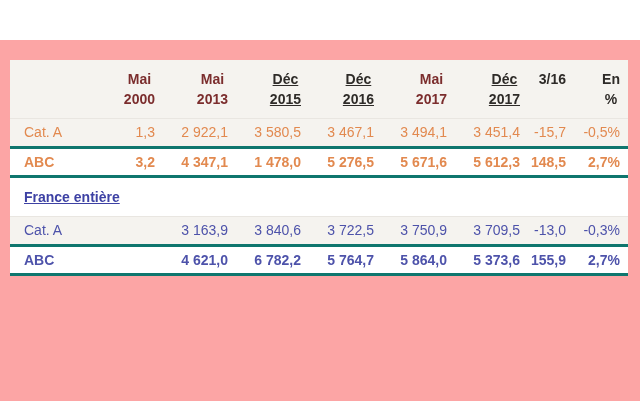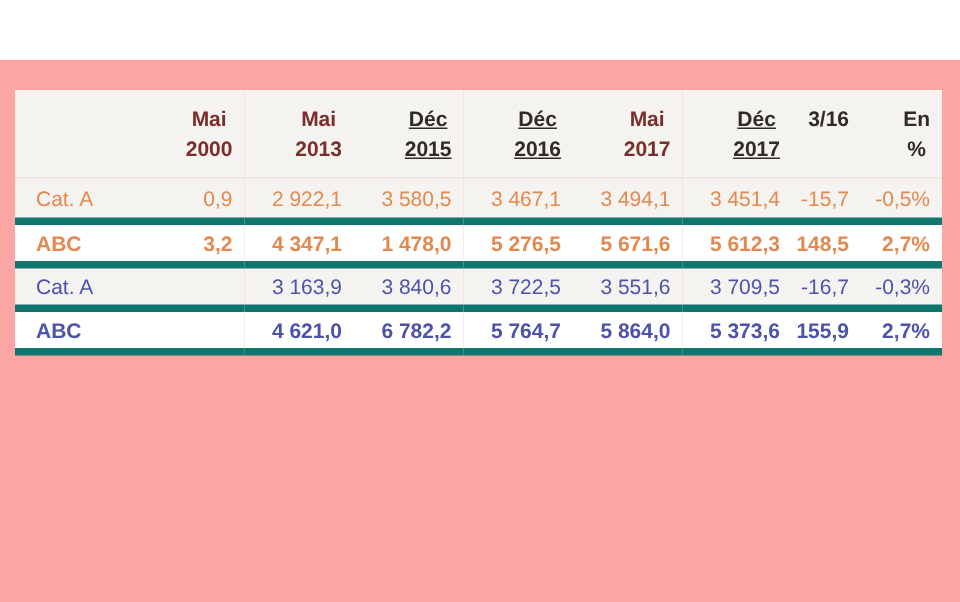--- a/index.html
+++ b/index.html
@@ -58,21 +58,21 @@
   }
   .section-link {
     font-weight: bold;
     text-decoration: underline;
     cursor: pointer;
   }
   .section-link.orange { color: #ea8a3d; }
   .section-link.blue   { color: #3d41a4; }
   
   tbody tr.data-row td {
-    border-bottom: 5px solid #0f766e;
+    border-bottom: 3px solid #0f766e;
     height: 29px;
     box-sizing: border-box;
     padding: 0 8px 0 0;
     text-align: right;
     vertical-align: middle;
     white-space: nowrap;
   }
   tbody tr.data-row td.label-cell {
     text-align: left;
     padding: 0 0 0 14px;
@@ -108,49 +108,52 @@
             <th class="dark"><span class="hstack u">Déc<br><span>2016</span></span></th>
             <th class="maroon"><span class="hstack">Mai<br><span>2017</span></span></th>
             <th class="dark"><span class="hstack u">Déc<br><span>2017</span></span></th>
             <th class="dark"><span class="hstack">3/16</span></th>
             <th class="dark"><span class="hstack">En<br><span>%</span></span></th>
           </tr>
       </thead>
       <tbody id="table-body">
           <tr class="data-row shade orange">
             <td class="label-cell">Cat. A</td>
-            <td>0,9</td>
+            <td>1,3</td>
             <td>2 922,1</td>
             <td>3 580,5</td>
             <td>3 467,1</td>
             <td>3 494,1</td>
             <td>3 451,4</td>
             <td>-15,7</td>
             <td>-0,5%</td>
           </tr>
           <tr class="data-row plain orange">
             <td class="label-cell">ABC</td>
             <td>3,2</td>
             <td>4 347,1</td>
             <td>1 478,0</td>
             <td>5 276,5</td>
             <td>5 671,6</td>
             <td>5 612,3</td>
             <td>148,5</td>
             <td>2,7%</td>
           </tr>
+          <tr class="section-row">
+            <td colspan="9"><span class="section-link blue">France entière</span></td>
+          </tr>
           <tr class="data-row shade blue">
             <td class="label-cell">Cat. A</td>
             <td></td>
             <td>3 163,9</td>
             <td>3 840,6</td>
             <td>3 722,5</td>
-            <td>3 551,6</td>
+            <td>3 750,9</td>
             <td>3 709,5</td>
-            <td>-16,7</td>
+            <td>-13,0</td>
             <td>-0,3%</td>
           </tr>
           <tr class="data-row plain blue">
             <td class="label-cell">ABC</td>
             <td></td>
             <td>4 621,0</td>
             <td>6 782,2</td>
             <td>5 764,7</td>
             <td>5 864,0</td>
             <td>5 373,6</td>

